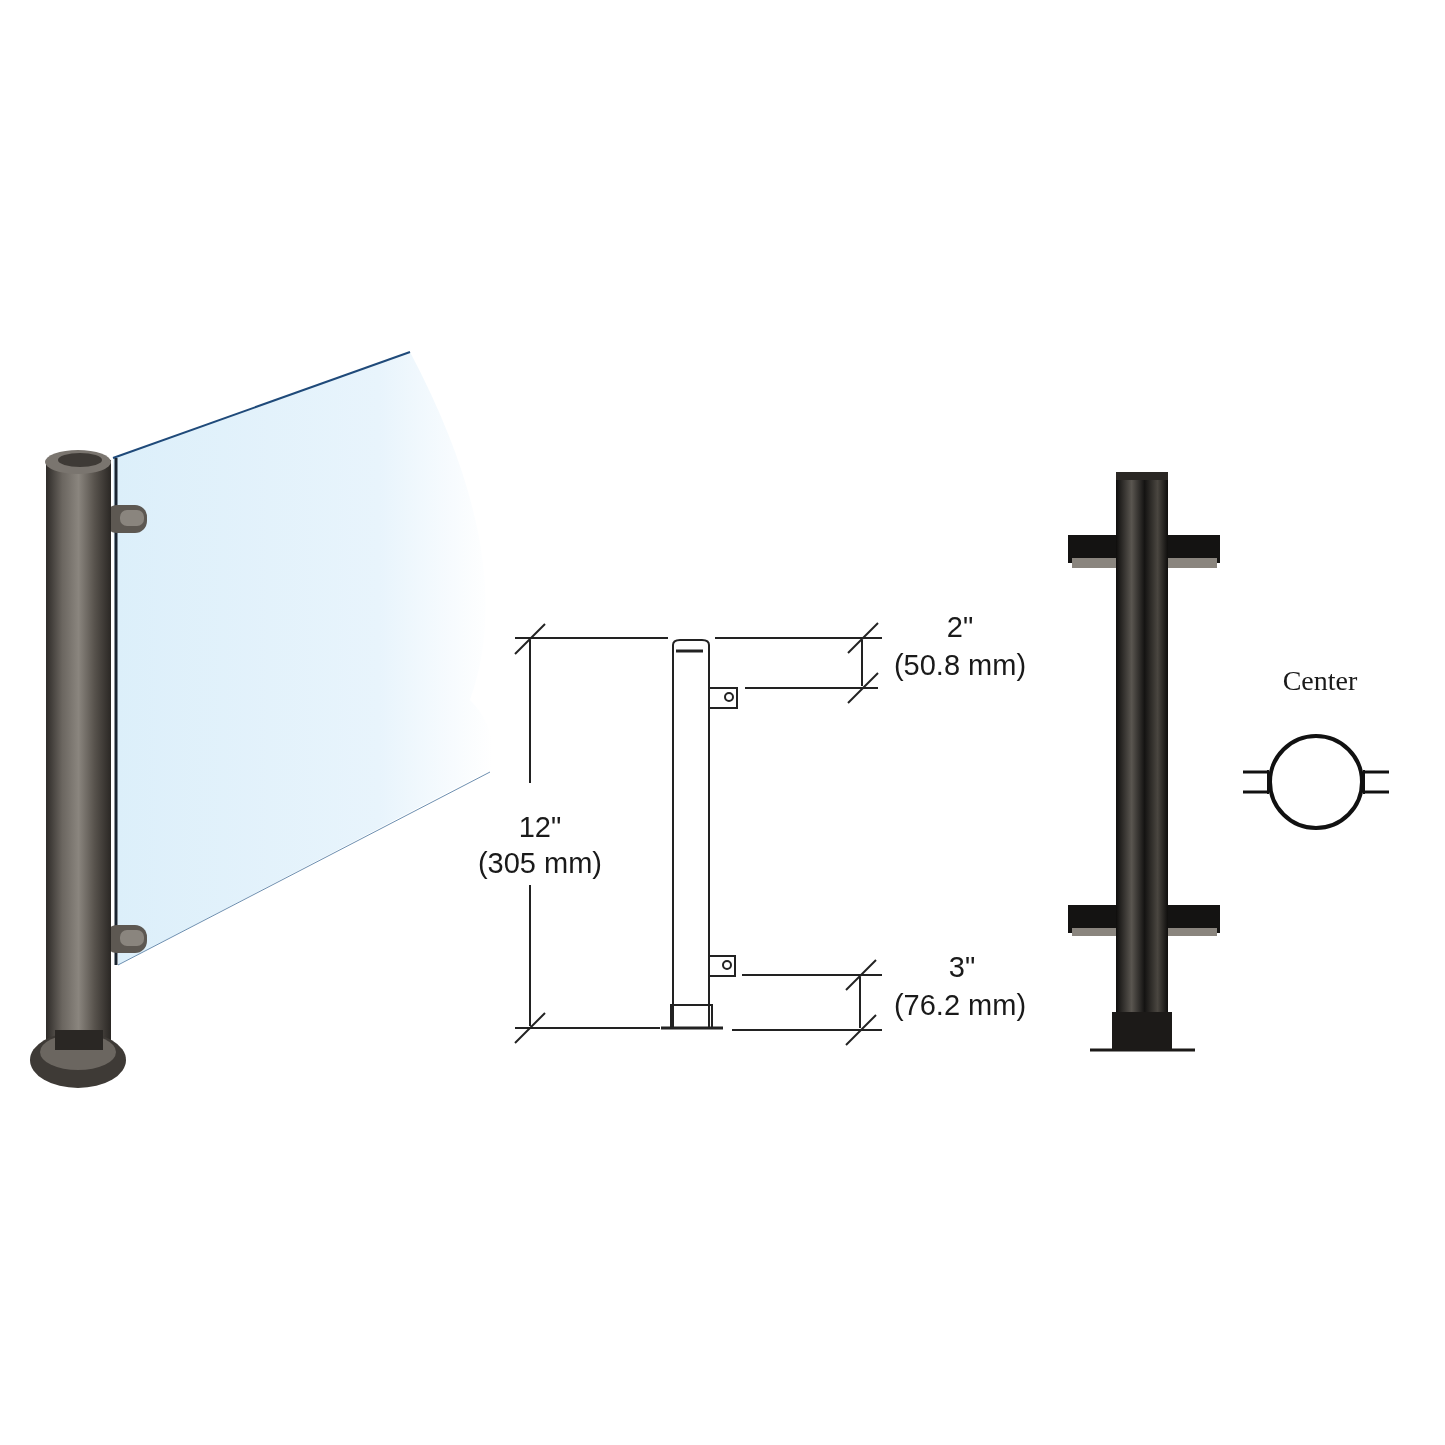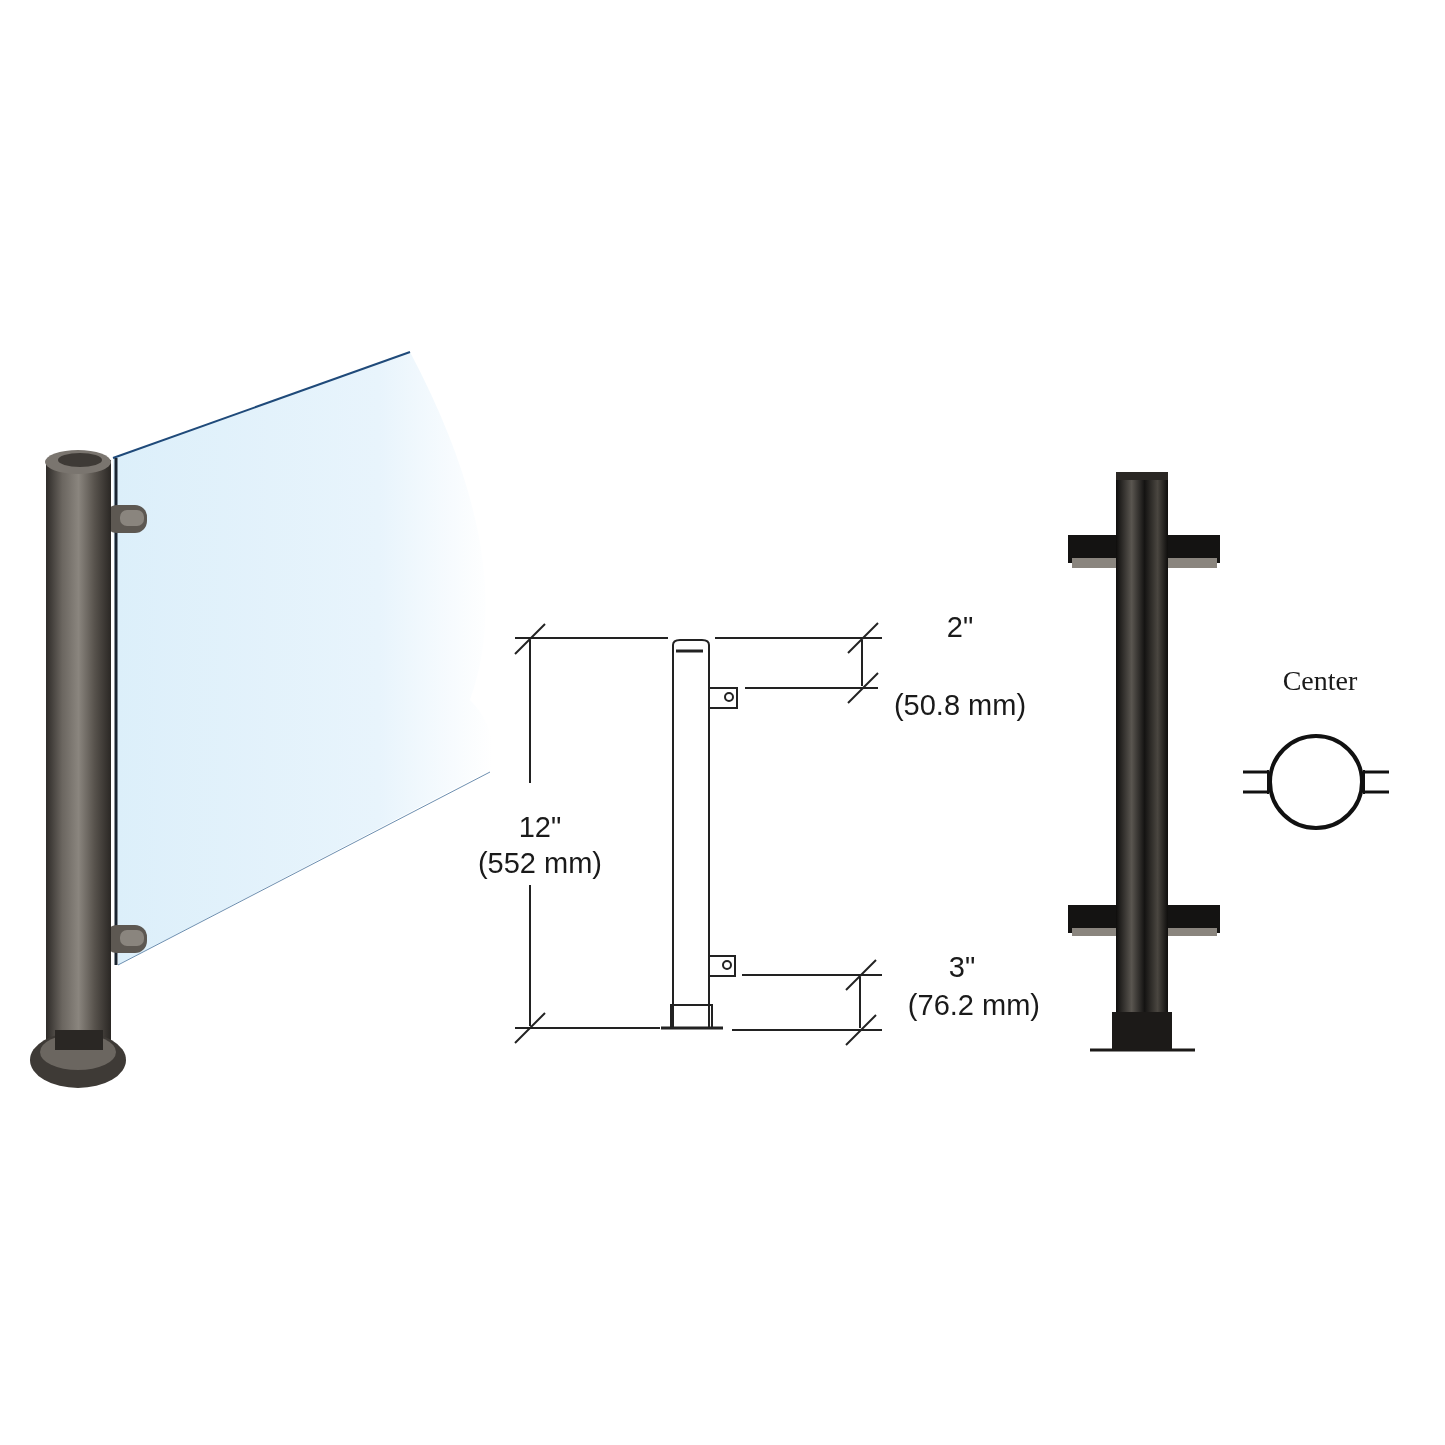--- a/index.html
+++ b/index.html
@@ -113,21 +113,21 @@
     <line x1="1243" y1="772" x2="1268" y2="772" stroke-width="3"></line>
     <line x1="1243" y1="792" x2="1268" y2="792" stroke-width="3"></line>
     <line x1="1268" y1="770" x2="1268" y2="794" stroke-width="2"></line>
     <line x1="1364" y1="772" x2="1389" y2="772" stroke-width="3"></line>
     <line x1="1364" y1="792" x2="1389" y2="792" stroke-width="3"></line>
     <line x1="1364" y1="770" x2="1364" y2="794" stroke-width="2"></line>
   </g>
 </svg>
 
 <div class="lbl dim-main" style="left:470px; top:812px; width:140px;">12"</div>
-<div class="lbl dim-sub" style="left:440px; top:848px; width:200px;">(552 mm)</div>
+<div class="lbl dim-sub" style="left:440px; top:848px; width:200px;">(305 mm)</div>
 
 <div class="lbl dim-main" style="left:920px; top:612px; width:80px;">2"</div>
-<div class="lbl dim-sub" style="left:880px; top:650px; width:160px;margin-top:40px;">(50.8 mm)</div>
+<div class="lbl dim-sub" style="left:880px; top:650px; width:160px;">(50.8 mm)</div>
 
 <div class="lbl dim-main" style="left:922px; top:952px; width:80px;">3"</div>
-<div class="lbl dim-sub" style="left:880px; top:990px; width:160px;text-align:right;">(76.2 mm)</div>
+<div class="lbl dim-sub" style="left:880px; top:990px; width:160px;">(76.2 mm)</div>
 
 <div class="lbl" style="left:1260px; top:666px; width:120px; font-size:28px;font-family:Liberation Serif, serif;">Center</div>
 
 </body></html>

